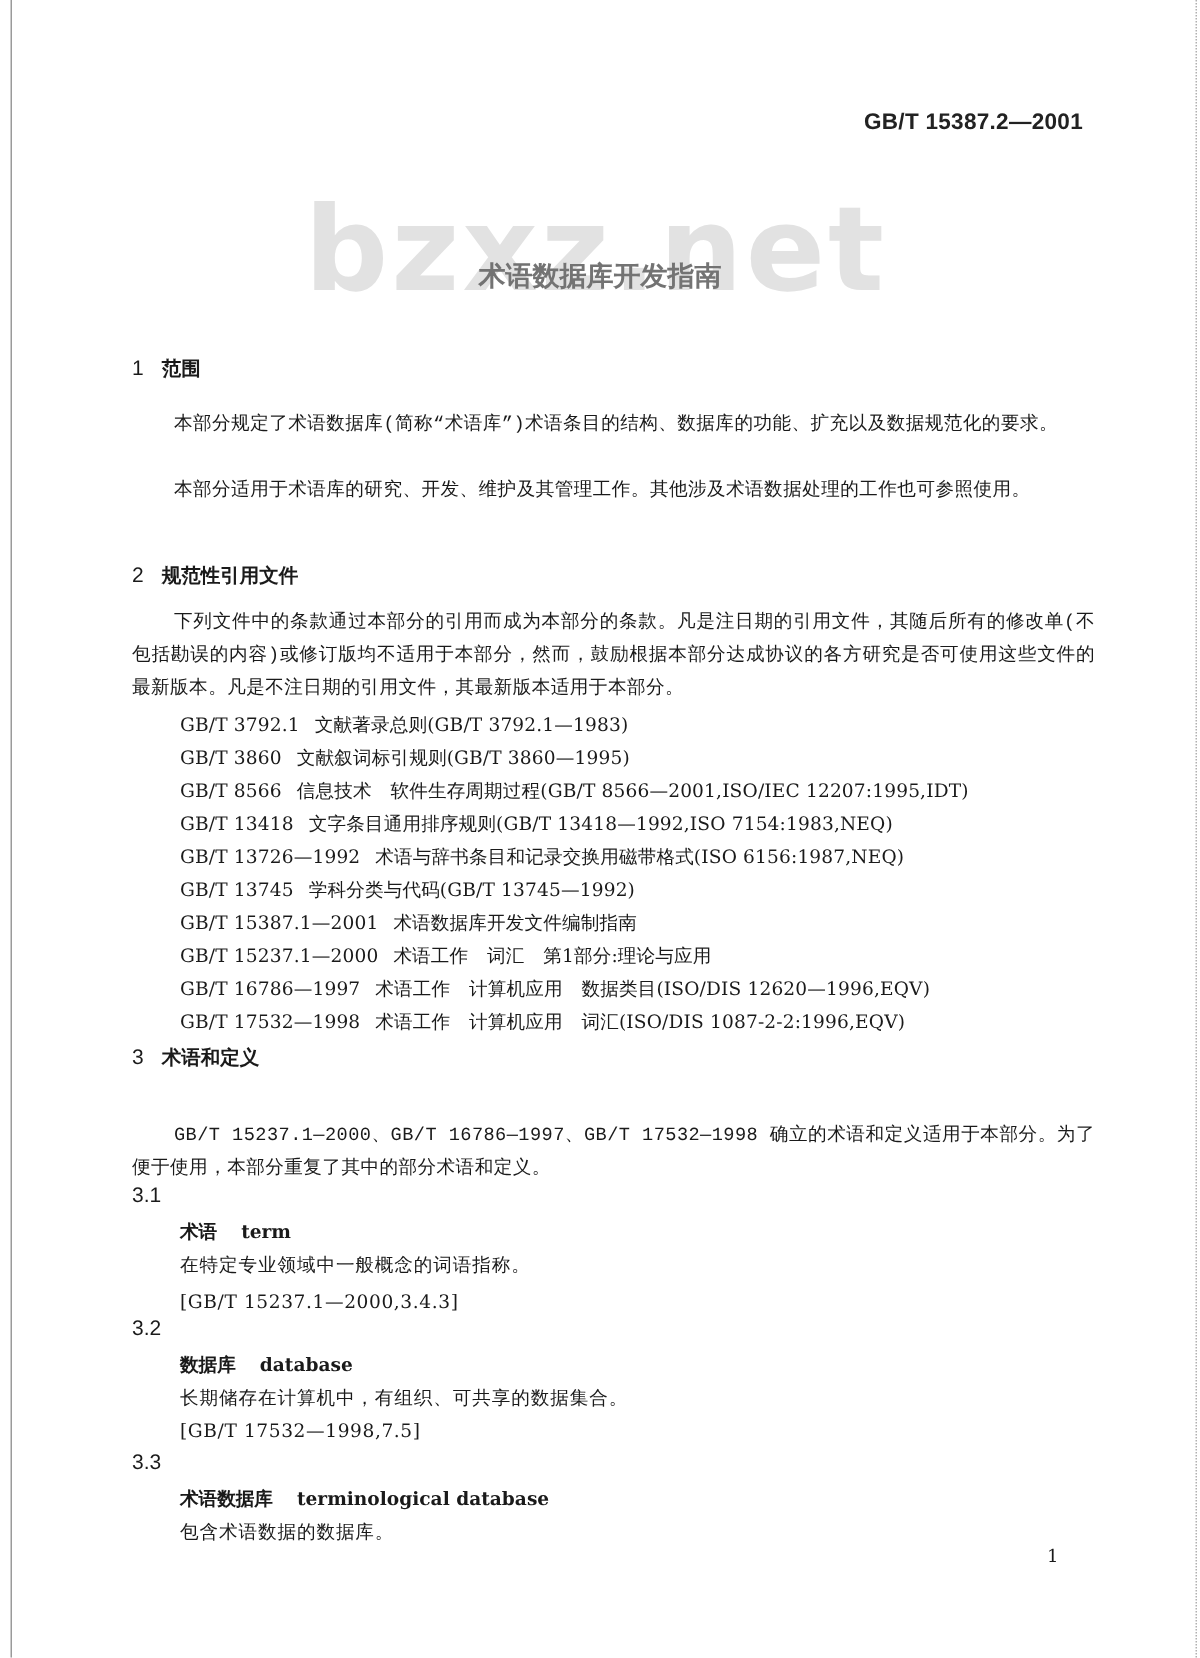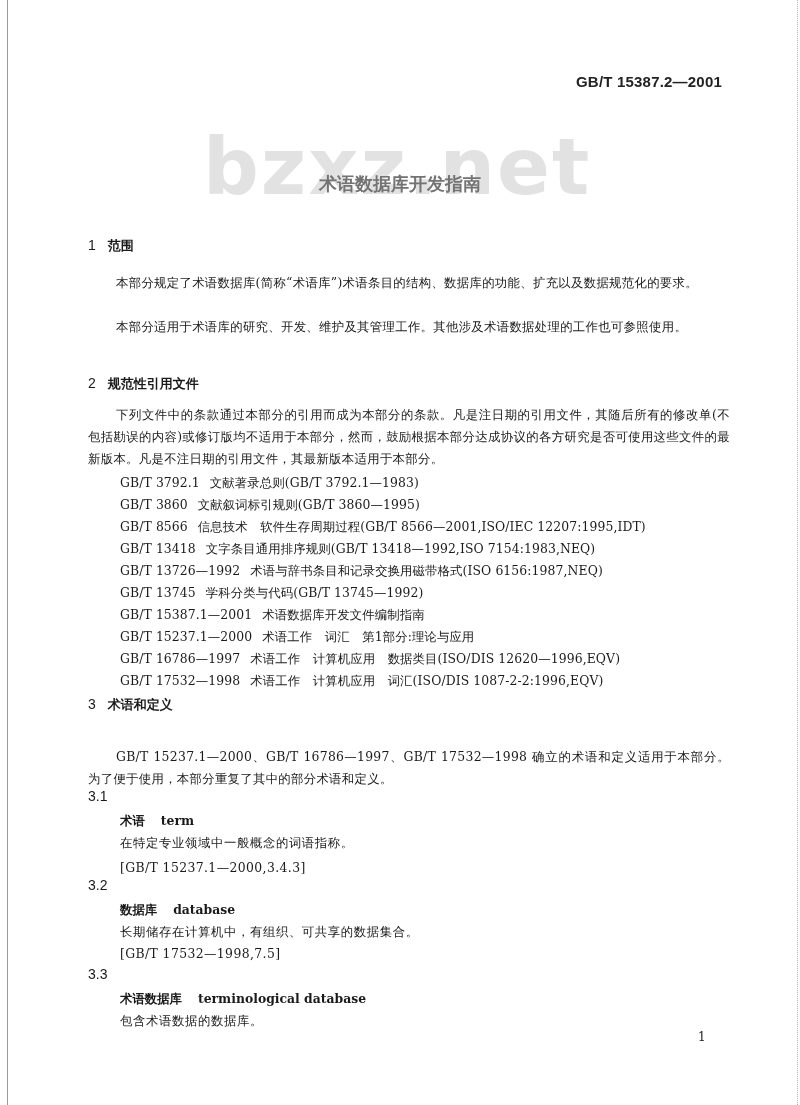--- a/index.html
+++ b/index.html
@@ -21,21 +21,21 @@
   .doc-title {
     position: absolute; left: 0; width: 800px; top: 172px; text-align: center;
     font-family: "DejaVu Sans", sans-serif; font-size: 18px; font-weight: bold; color: #737373; z-index: 1;
   }
   .sec-head {
     position: absolute; left: 88px; font-family: "DejaVu Sans", sans-serif; font-size: 13px; font-weight: bold;
   }
   .sec-head .num { font-weight: normal; margin-right: 12px; font-family: "Liberation Sans", sans-serif; font-size: 14px; }
   .para {
     position: absolute; left: 88px; width: 642px; font-size: 12.4px; line-height: 22px;
-    text-indent: 28px; text-align: justify; letter-spacing: 0.3px;
+    text-indent: 28px; text-align: justify; letter-spacing: 0.3px; font-family: Liberation Mono, monospace;
   }
   .ref-list { position: absolute; left: 120px; top: 472px; margin: 0; padding: 0; list-style: none; }
   .ref-list li { font-size: 12.4px; line-height: 22px; white-space: nowrap; letter-spacing: 0.1px; }
   .ref-list .code { margin-right: 10px; }
   .ref-list .title { }
   .clause-num {
     position: absolute; left: 88px; font-family: "Liberation Sans", sans-serif; font-size: 14px;
   }
   .term-line { position: absolute; left: 120px; font-size: 12.4px; }
   .term-line .zh { font-family: "DejaVu Sans", sans-serif; font-weight: bold; margin-right: 16px; }

